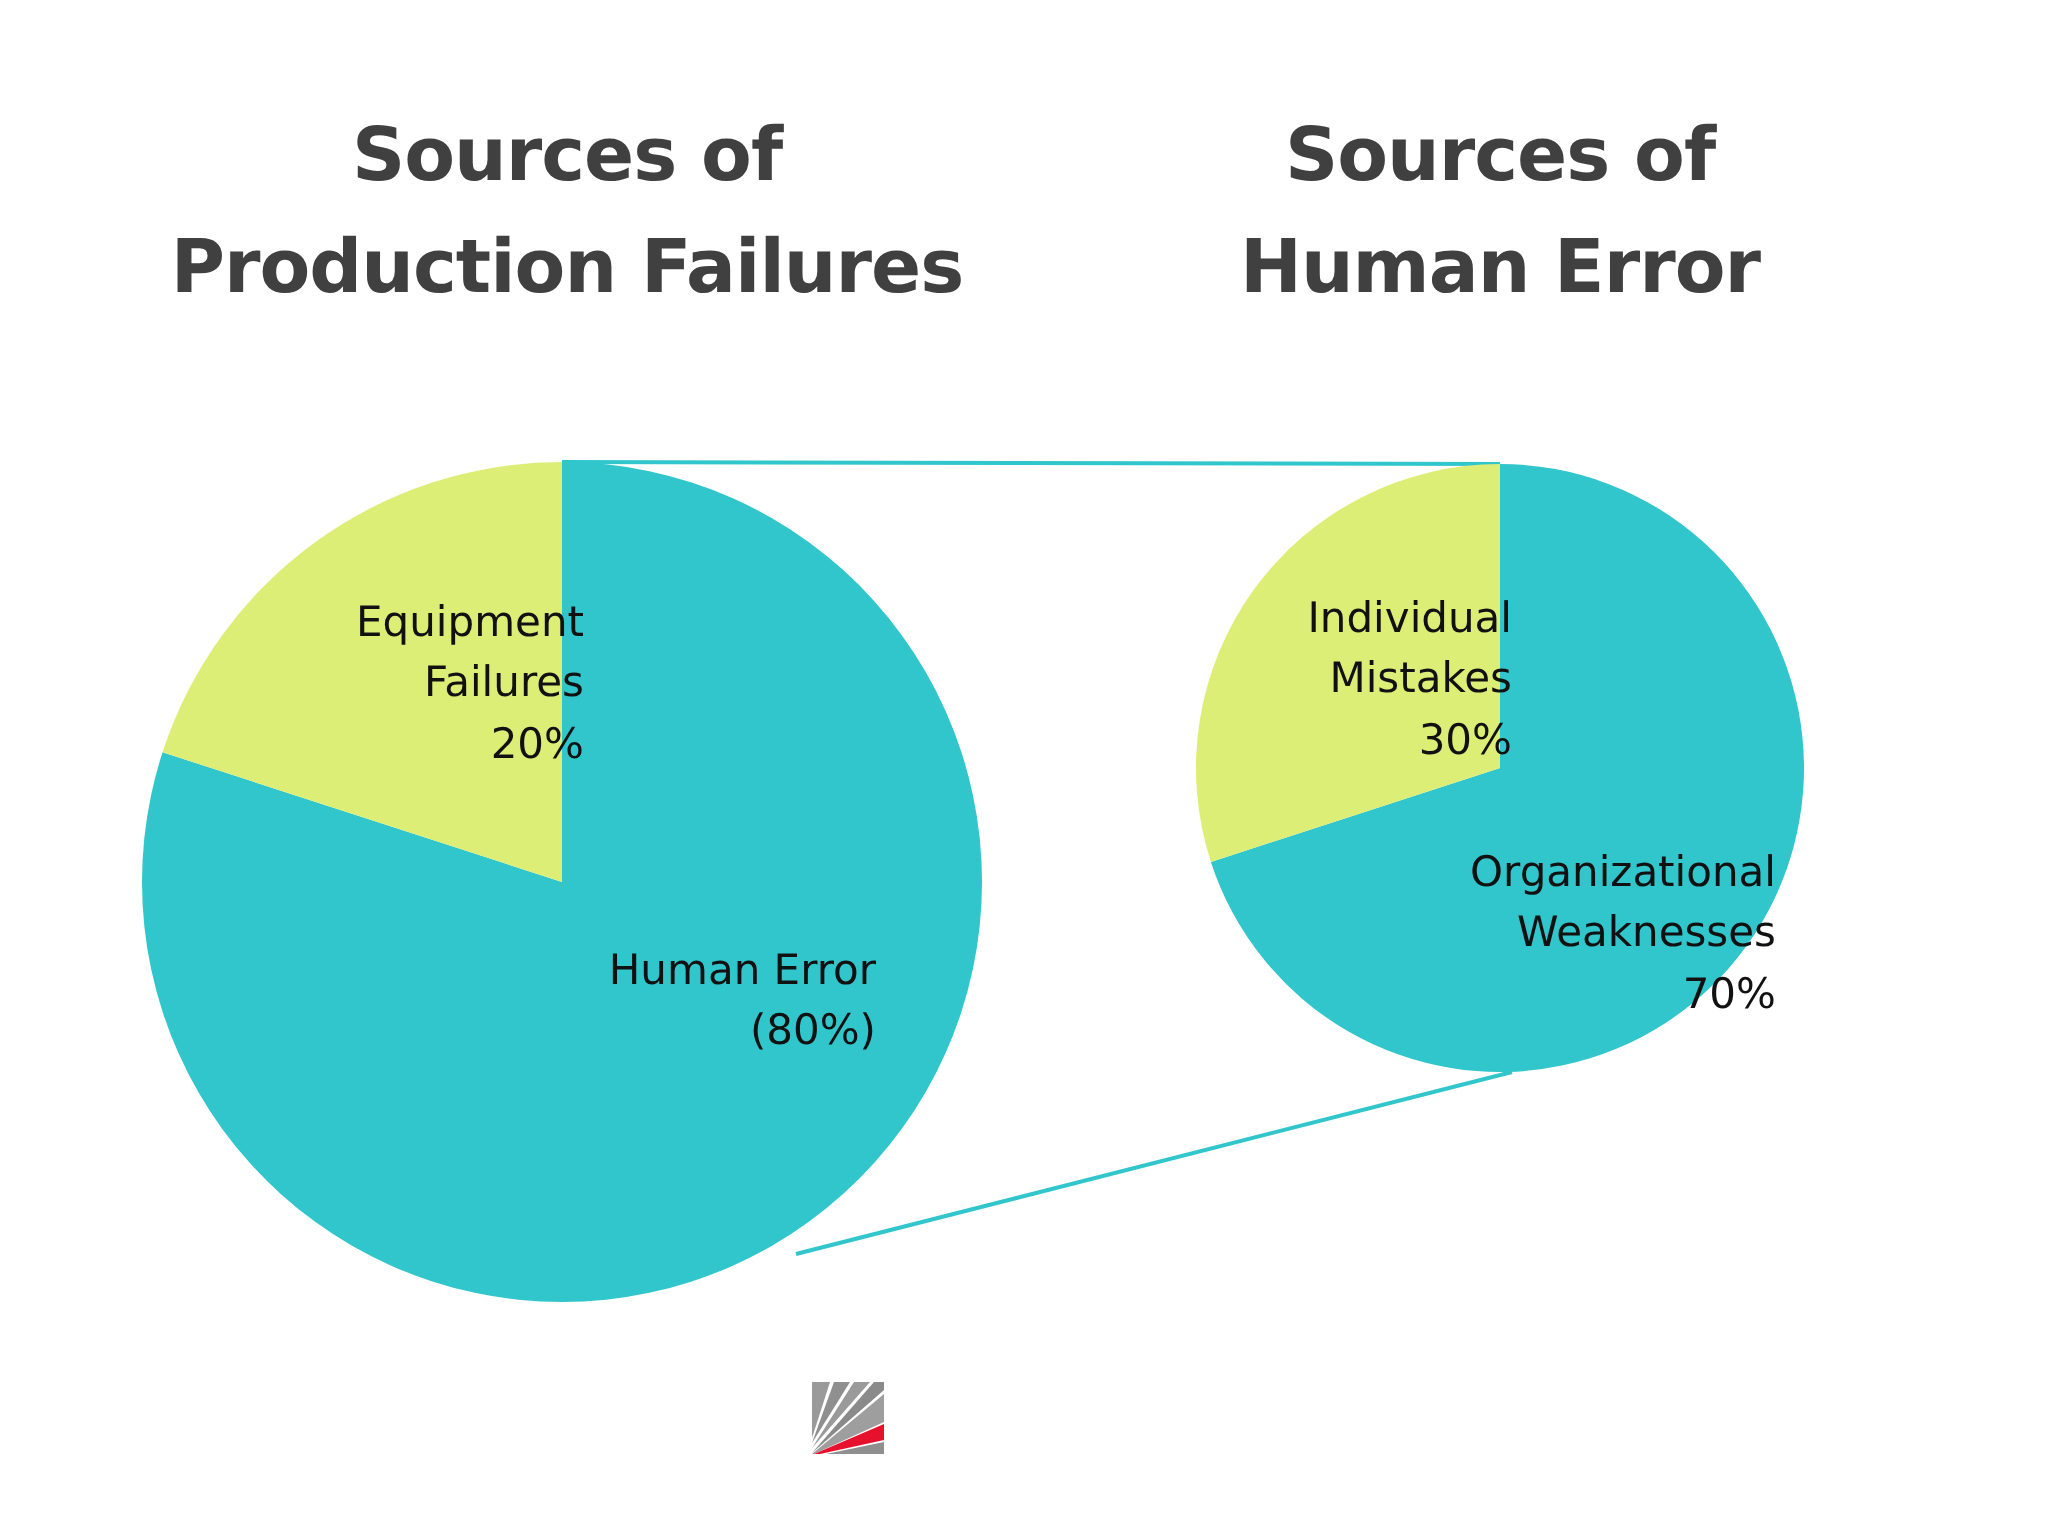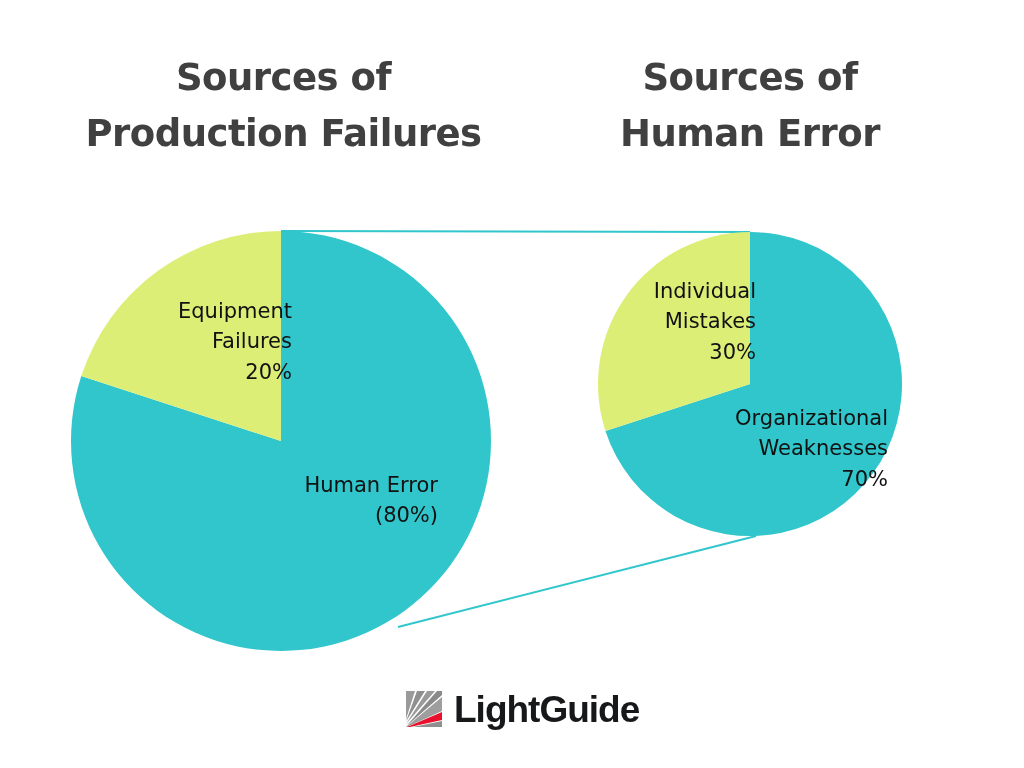--- a/index.html
+++ b/index.html
@@ -62,26 +62,26 @@
     top: 296px;
     width: 184px;
   }
   #label-human-error {
     left: 228px;
     top: 470px;
     width: 210px;
   }
   #label-individual-mistakes {
     left: 608px;
-    top: 276px;
+    top: 294px;
     width: 148px;
   }
   #label-organizational-weaknesses {
     left: 700px;
-    top: 403px;
+    top: 421px;
     width: 188px;
   }
 
   
   #logo {
     position: absolute;
     left: 404px;
     top: 686px;
     height: 46px;
     display: flex;
@@ -156,14 +156,13 @@
     <polygon points="2,2 11,2 2,30" fill="#9A9A9A"></polygon>
     <polygon points="13,2 21,2 2,32.5" fill="#8F8F8F"></polygon>
     <polygon points="23,2 31,2 2,35" fill="#9A9A9A"></polygon>
     <polygon points="33,2 38,2 38,6 2,37.5" fill="#8A8A8A"></polygon>
     <polygon points="38,8 38,22 3,38 2,38" fill="#9E9E9E"></polygon>
 
     <polygon points="38,23 38,31 6,38 3,38" fill="#E8112D"></polygon>
 
     <polygon points="38,32 38,38 9,38" fill="#8F8F8F"></polygon>
   </svg>
-  <span id="logo-wordmark">LightGuide</span>
 </div>
 
 </body></html>

